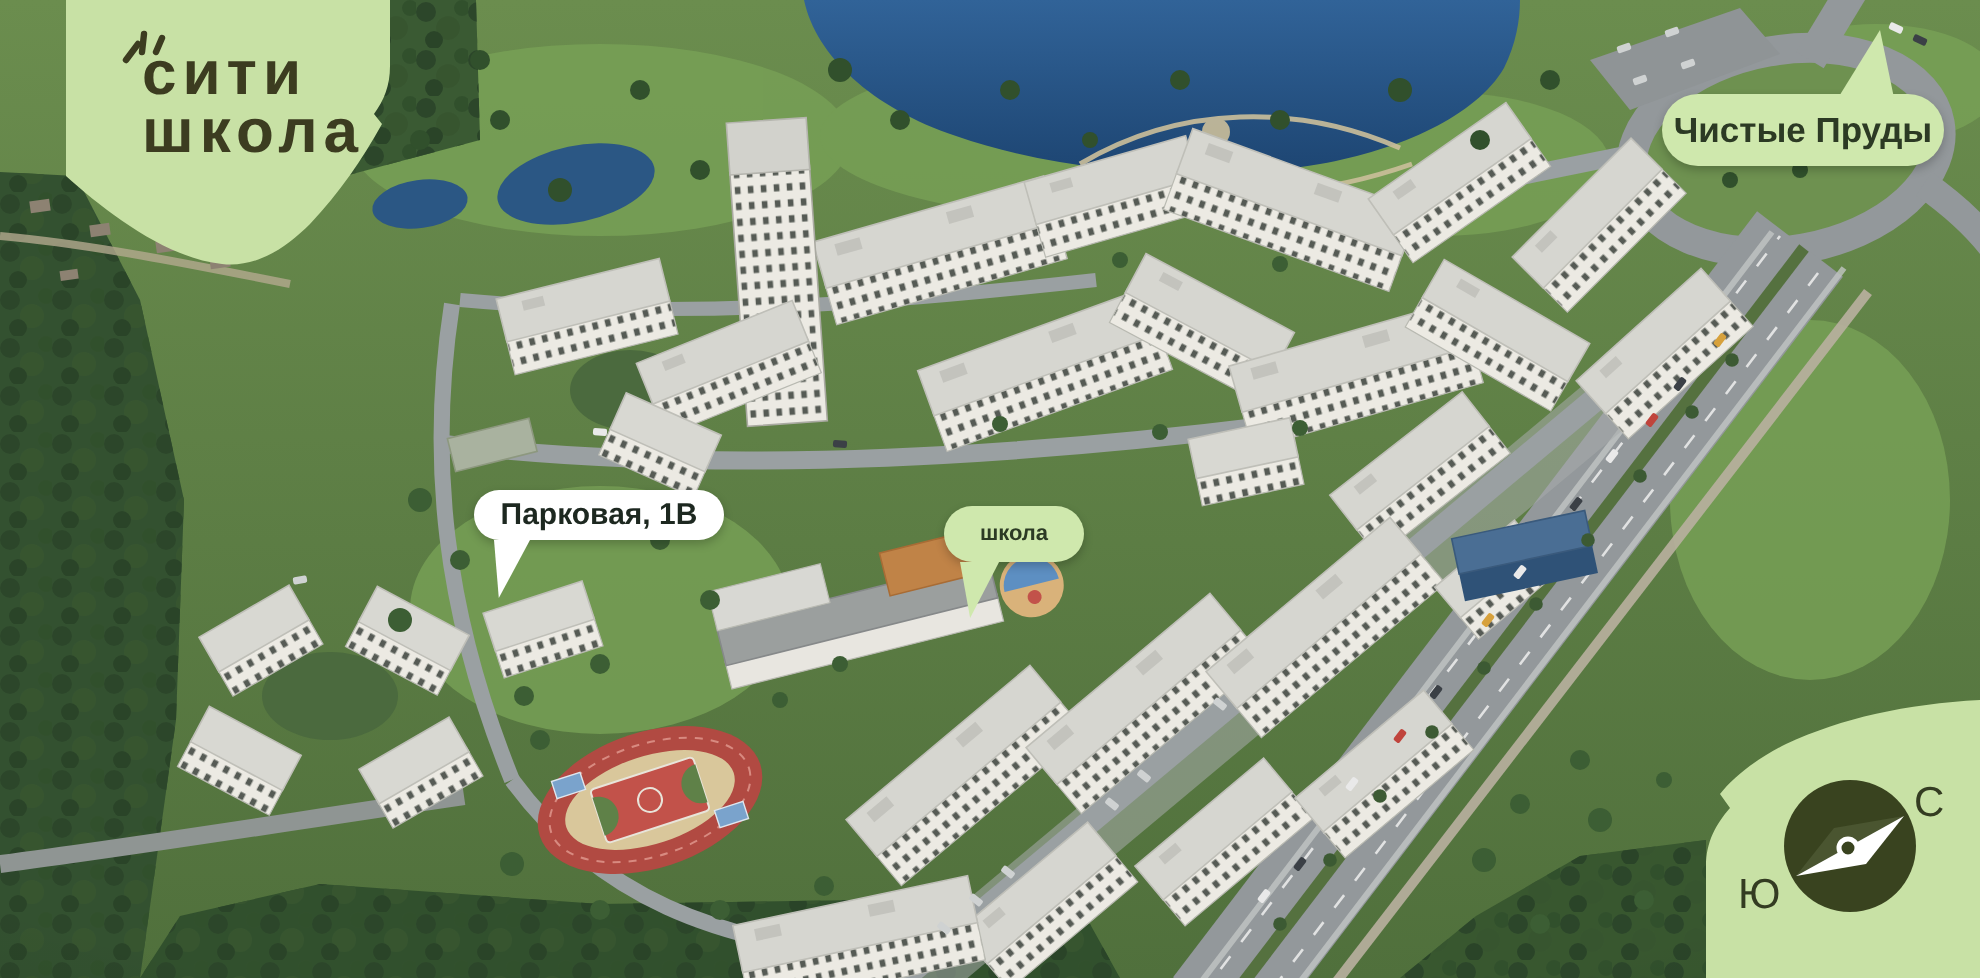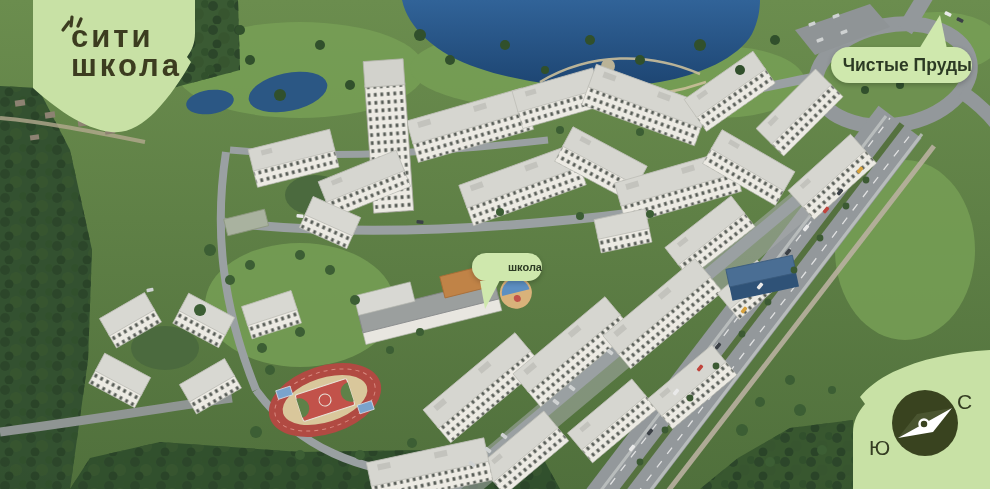--- a/index.html
+++ b/index.html
@@ -9,21 +9,21 @@
 
   
   .panel-logo{position:absolute;left:0;top:0;width:163px;height:150px;background:#c8e1a5;
     clip-path:path("M0,0 L162,0 L162,33 C162,43 159,50 154,57 L158,62 C148,80 137,96 122,112 C110,124 95,134 78,132 C50,129 20,106 0,88 Z");
     z-index:6;margin-left:33px;}
   .logo-text{position:absolute;left:38px;top:22px;color:#3c3c20;font-weight:700;
     font-size:31px;line-height:29px;letter-spacing:3px;}
   .logo-rays{position:absolute;left:24px;top:8px;}
 
   
-  .badge{position:absolute;display:flex;align-items:center;justify-content:flex-end;
+  .badge{position:absolute;display:flex;align-items:center;justify-content:center;
     border-radius:999px;font-weight:700;z-index:8;box-shadow:0 2px 5px rgba(0,0,0,.22);
     cursor:pointer;}
   .badge::before,.badge::after{content:"";position:absolute;}
   .b-green{background:#cfe8ad;color:#2c3a24;}
   .b-white{background:#ffffff;color:#1d2820;}
 
   .badge-chistye{left:831px;top:47px;width:141px;height:36px;font-size:17.5px;}
   .badge-chistye::before{left:88px;top:-32px;width:28px;height:34px;background:#cfe8ad;
     clip-path:polygon(75% 0,100% 100%,0 100%);}
 
@@ -350,20 +350,23 @@
     <div class="logo-text">
       <div>сити</div>
       <div>школа</div>
     </div>
   </div>
 
   <div class="badge b-green badge-chistye">
     <span>Чистые Пруды</span>
   </div>
 
+  <div class="badge b-white badge-1v">
+    <span>Парковая, 1В</span>
+  </div>
 
   <div class="badge b-green badge-shkola">
     <span>школа</span>
   </div>
 
 
   <div class="panel-compass">
     <svg width="137" height="139" viewBox="0 0 137 139">
       <circle cx="72" cy="73" r="33" fill="#39431f"></circle>
       <polygon points="99,58 64,64 45,88" fill="#4a5530"></polygon>

